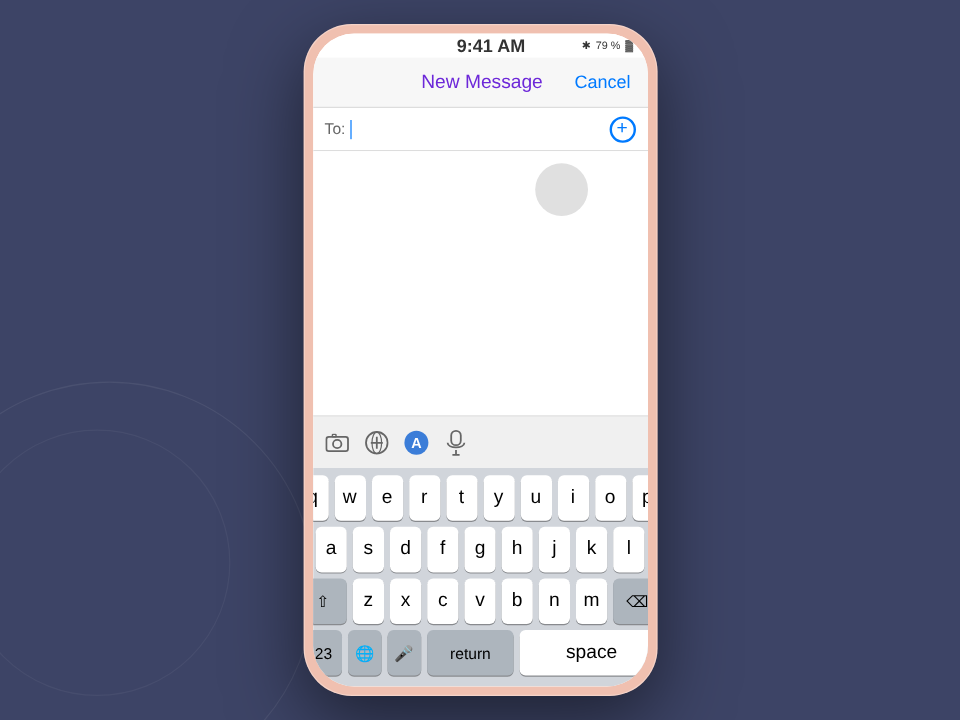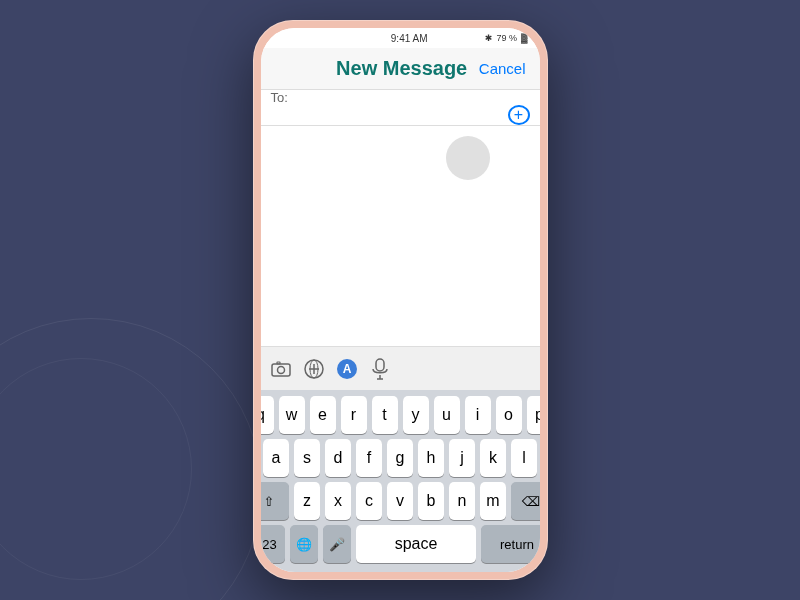--- a/index.html
+++ b/index.html
@@ -93,22 +93,22 @@
       border-radius: 50%;
       background: #333;
     }
 
     .status-dot.empty {
       background: transparent;
       border: 1px solid #333;
     }
 
     .status-center {
-      font-size: 10px;
-      font-weight: 400;
+      font-size: 15px;
+      font-weight: 700;
       color: #333;
     }
 
     .status-right {
       display: flex;
       align-items: center;
       gap: 4px;
       font-size: 9px;
       color: #333;
     }
@@ -119,40 +119,40 @@
       border-bottom: 1px solid #ddd;
       height: 42px;
       display: flex;
       align-items: center;
       justify-content: space-between;
       padding: 0 14px;
       flex-shrink: 0;
     }
 
     .nav-title {
-      font-size: 20px;
-      font-weight: 700;
-      color: #0f766e;
+      font-size: 16px;
+      font-weight: 400;
+      color: #6d28d9;
     }
 
     .nav-cancel {
       font-size: 15px;
       color: #007AFF;
       cursor: pointer;
     }
 
     
     .to-field {
       border-bottom: 1px solid #ddd;
       height: 36px;
       display: flex;
+      align-items: center;
       padding: 0 10px;
       flex-shrink: 0;
       background: #fff;
-      flex-direction: column;
     }
 
     .to-label {
       font-size: 13px;
       color: #666;
       margin-right: 4px;
     }
 
     .to-cursor {
       width: 1.5px;
@@ -419,19 +419,19 @@
         <div class="key">b</div>
         <div class="key">n</div>
         <div class="key">m</div>
         <div class="key dark wide">⌫</div>
       </div>
 
       <div class="key-row key-row-bottom">
         <div class="key dark num">123</div>
         <div class="key dark" style="min-width:28px">🌐</div>
         <div class="key dark" style="min-width:28px">🎤</div>
+        <div class="key return">return</div>
         <div class="key space">space</div>
-        <div class="key return">return</div>
       </div>
     </div>
 
   </div>
 </div>
 
 </body></html>

